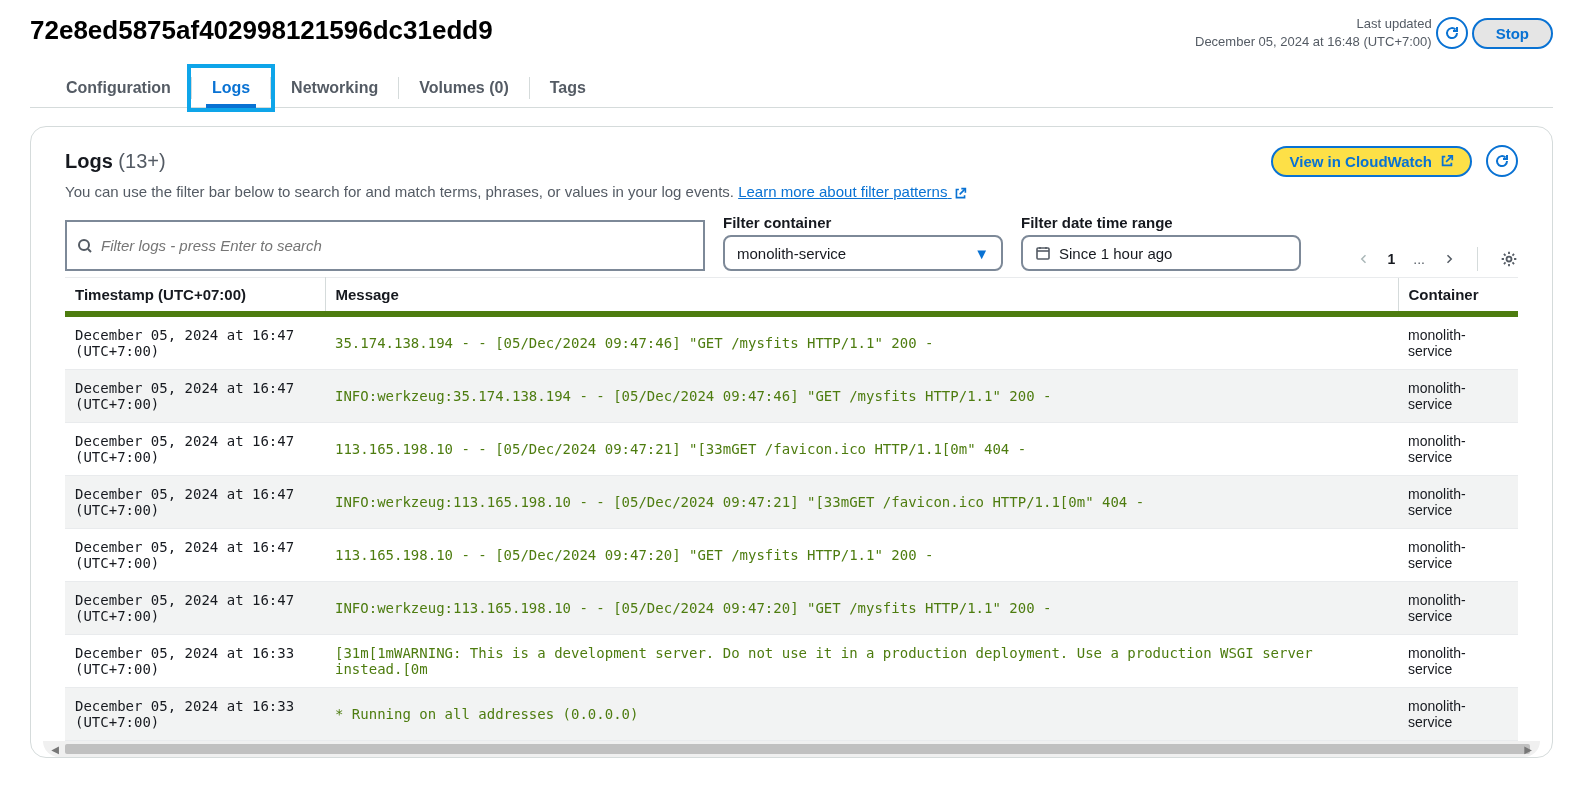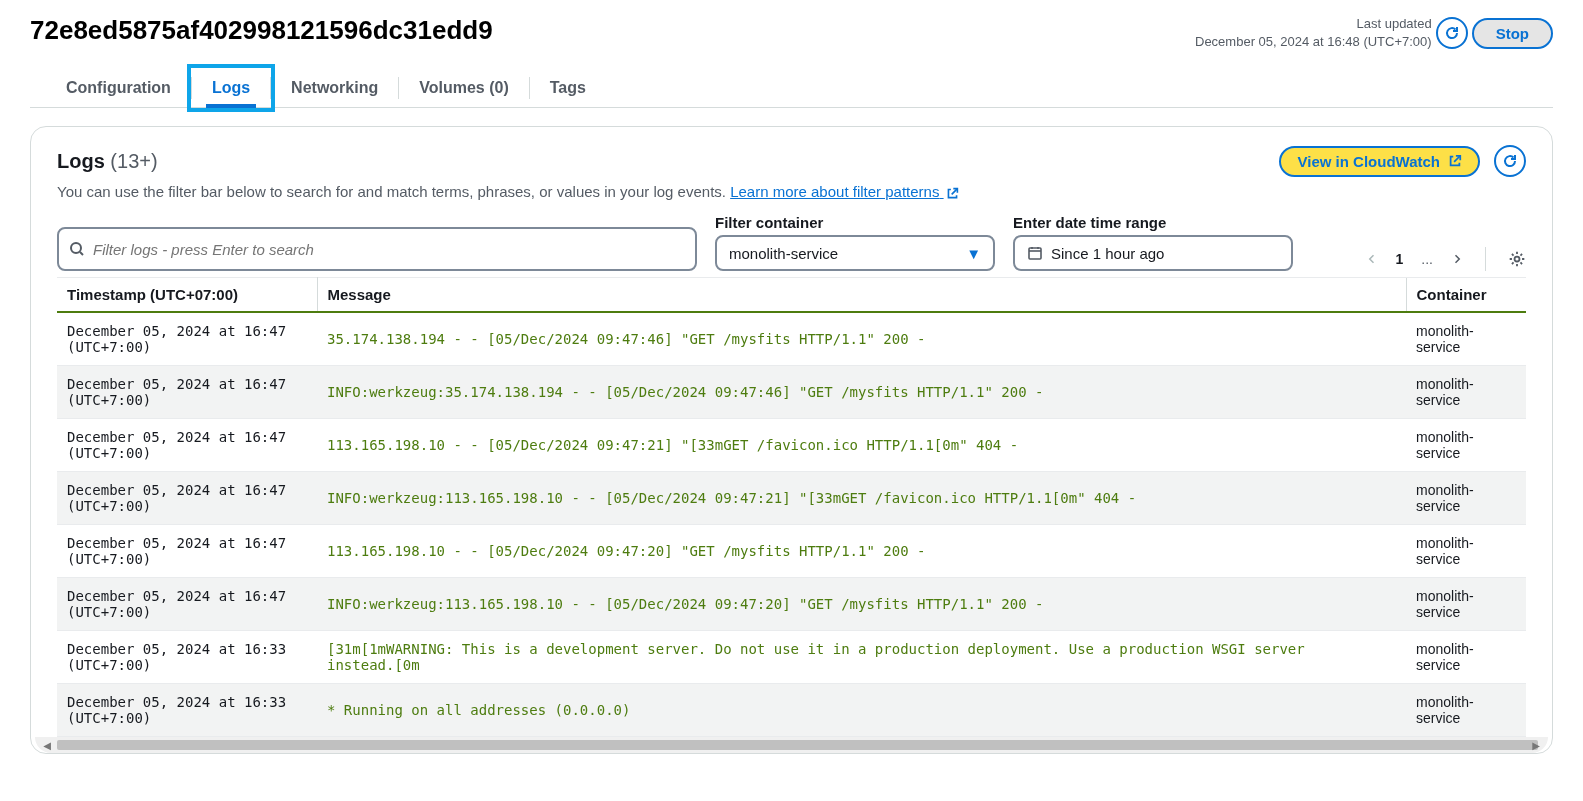--- a/index.html
+++ b/index.html
@@ -10,45 +10,45 @@
 .header-right { display: flex; align-items: center; gap: 4px; }
 .last-updated { text-align: right; font-size: 13px; color: #545b64; line-height: 1.4; }
 .icon-btn { width: 32px; height: 32px; border: 2px solid #0972d3; border-radius: 18px; background: #fff; display: flex; align-items: center; justify-content: center; cursor: pointer; color: #0972d3; }
 .stop-btn { border: 2px solid #0972d3; border-radius: 20px; background: #e5e5e5; color: #0972d3; font-weight: 700; font-size: 15px; padding: 5px 22px; cursor: pointer; }
 .tabs { display: flex; border-bottom: 1px solid #d5dbdb; margin-bottom: 18px; padding-left: 16px; }
 .tab { padding: 10px 20px; font-size: 16px; font-weight: 700; color: #545b64; cursor: pointer; position: relative; }
 .tab-divider { width: 1px; background: #d5dbdb; margin: 8px 0; }
 .tab.active { color: #0972d3; }
 .tab.active::after { content: ""; position: absolute; left: 14px; right: 14px; bottom: -1px; height: 4px; background: #0972d3; }
 .tab.highlighted { outline: 4px solid #0ea5e9; outline-offset: 1px; z-index: 1; }
-.panel { border: 1px solid #d5dbdb; border-radius: 16px; padding: 18px 26px; }
+.panel { border: 1px solid #d5dbdb; border-radius: 16px; padding: 18px 34px; }
 .panel-header { display: flex; justify-content: space-between; align-items: center; margin-bottom: 6px; }
 .panel-title { font-size: 20px; font-weight: 700; }
 .panel-title .count { font-weight: 400; color: #545b64; }
 .panel-actions { display: flex; align-items: center; gap: 14px; }
 .cw-btn { border: 2px solid #0972d3; border-radius: 20px; background: #fde047; color: #0972d3; font-weight: 700; font-size: 15px; padding: 5px 16px; cursor: pointer; display: inline-flex; align-items: center; gap: 8px; }
 .panel-desc { font-size: 15px; color: #545b64; margin-bottom: 14px; }
 .panel-desc a { color: #0972d3; text-decoration: underline; }
 .filter-row { display: flex; align-items: flex-end; gap: 18px; margin-bottom: 6px; }
 .filter-search { flex: 0 0 640px; }
 .filter-field { display: flex; flex-direction: column; gap: 4px; }
 .filter-label { font-size: 15px; font-weight: 700; color: #16191f; }
-.search-box { display: flex; align-items: center; border: 2px solid #7d8998; border-radius: 8px; padding: 6px 10px; height: 44px; }
+.search-box { display: flex; align-items: center; border: 2px solid #7d8998; border-radius: 0; padding: 6px 10px; height: 51px; }
 .search-box input { border: none; outline: none; flex: 1; font-size: 15px; font-style: italic; color: #687078; background: transparent; }
 .select-box { display: flex; align-items: center; justify-content: space-between; border: 2px solid #7d8998; border-radius: 8px; padding: 6px 12px; height: 36px; width: 280px; font-size: 15px; cursor: pointer; }
 .select-box .caret { color: #0972d3; }
 .date-box { display: flex; align-items: center; gap: 8px; border: 2px solid #7d8998; border-radius: 8px; padding: 6px 12px; height: 36px; width: 280px; font-size: 15px; cursor: pointer; }
 .pager { display: flex; align-items: center; gap: 18px; margin-left: auto; color: #545b64; }
 .pager .page-num { font-weight: 700; color: #16191f; }
 .pager-sep { width: 1px; height: 24px; background: #d5dbdb; margin: 0 4px; }
 .gear { cursor: pointer; color: #545b64; }
 .chev { cursor: pointer; color: #545b64; font-weight: 700; font-size: 16px; }
 .chev.disabled { color: #aab7b8; cursor: default; }
 .table { width: 100%; border-collapse: collapse; margin-top: 6px; }
-.table thead th { text-align: left; font-size: 15px; font-weight: 700; color: #16191f; padding: 8px 10px; border-bottom: 2px solid #4d7c0f; border-top: 1px solid #e9ebed; }
+.table thead th { text-align: left; font-size: 15px; font-weight: 700; color: #16191f; padding: 8px 10px; border-bottom: 6px solid #4d7c0f; border-top: 1px solid #e9ebed; }
 .table tbody td { padding: 10px 10px; font-size: 14px; vertical-align: middle; border-bottom: 1px solid #e9ebed; }
 .table tbody tr:nth-child(even) { background: #f2f3f3; }
 .ts { font-family: Monaco, Menlo, Consolas, monospace; font-size: 13px; color: #16191f; white-space: normal; }
 .msg { font-family: Monaco, Menlo, Consolas, monospace; font-size: 13px; color: #4d7c0f; }
 .col-divider-r { border-right: 1px solid #d5dbdb; }
 .col-divider-l { border-left: 1px solid #d5dbdb; }
 .th-ts { width: 260px; }
 .th-container { width: 120px; }
 .scrollbar-track { height: 16px; background: #f0f0f0; margin: 0 -22px -18px -22px; border-bottom-left-radius: 16px; border-bottom-right-radius: 16px; position: relative; }
 .scrollbar-thumb { position: absolute; left: 22px; right: 10px; top: 3px; height: 10px; background: #c0c0c0; border-radius: 2px; }
@@ -147,21 +147,21 @@
 
       <div class="filter-field">
         <div class="filter-label">Filter container</div>
         <div class="select-box">
           <span>monolith-service</span>
           <span class="caret">▼</span>
         </div>
       </div>
 
       <div class="filter-field">
-        <div class="filter-label">Enter date time range</div>
+        <div class="filter-label">Filter date time range</div>
         <div class="date-box">
           <span style="color:#545b64;">
             <svg width="16" height="16" viewBox="0 0 16 16" fill="none" stroke="currentColor" stroke-width="1.6">
                 <rect x="2" y="3" width="12" height="11" rx="1"></rect>
                 <path d="M2 6h12"></path>
                 <path d="M5 2v2M11 2v2"></path>
               </svg>
           </span>
           <span>Since 1 hour ago</span>
         </div>

